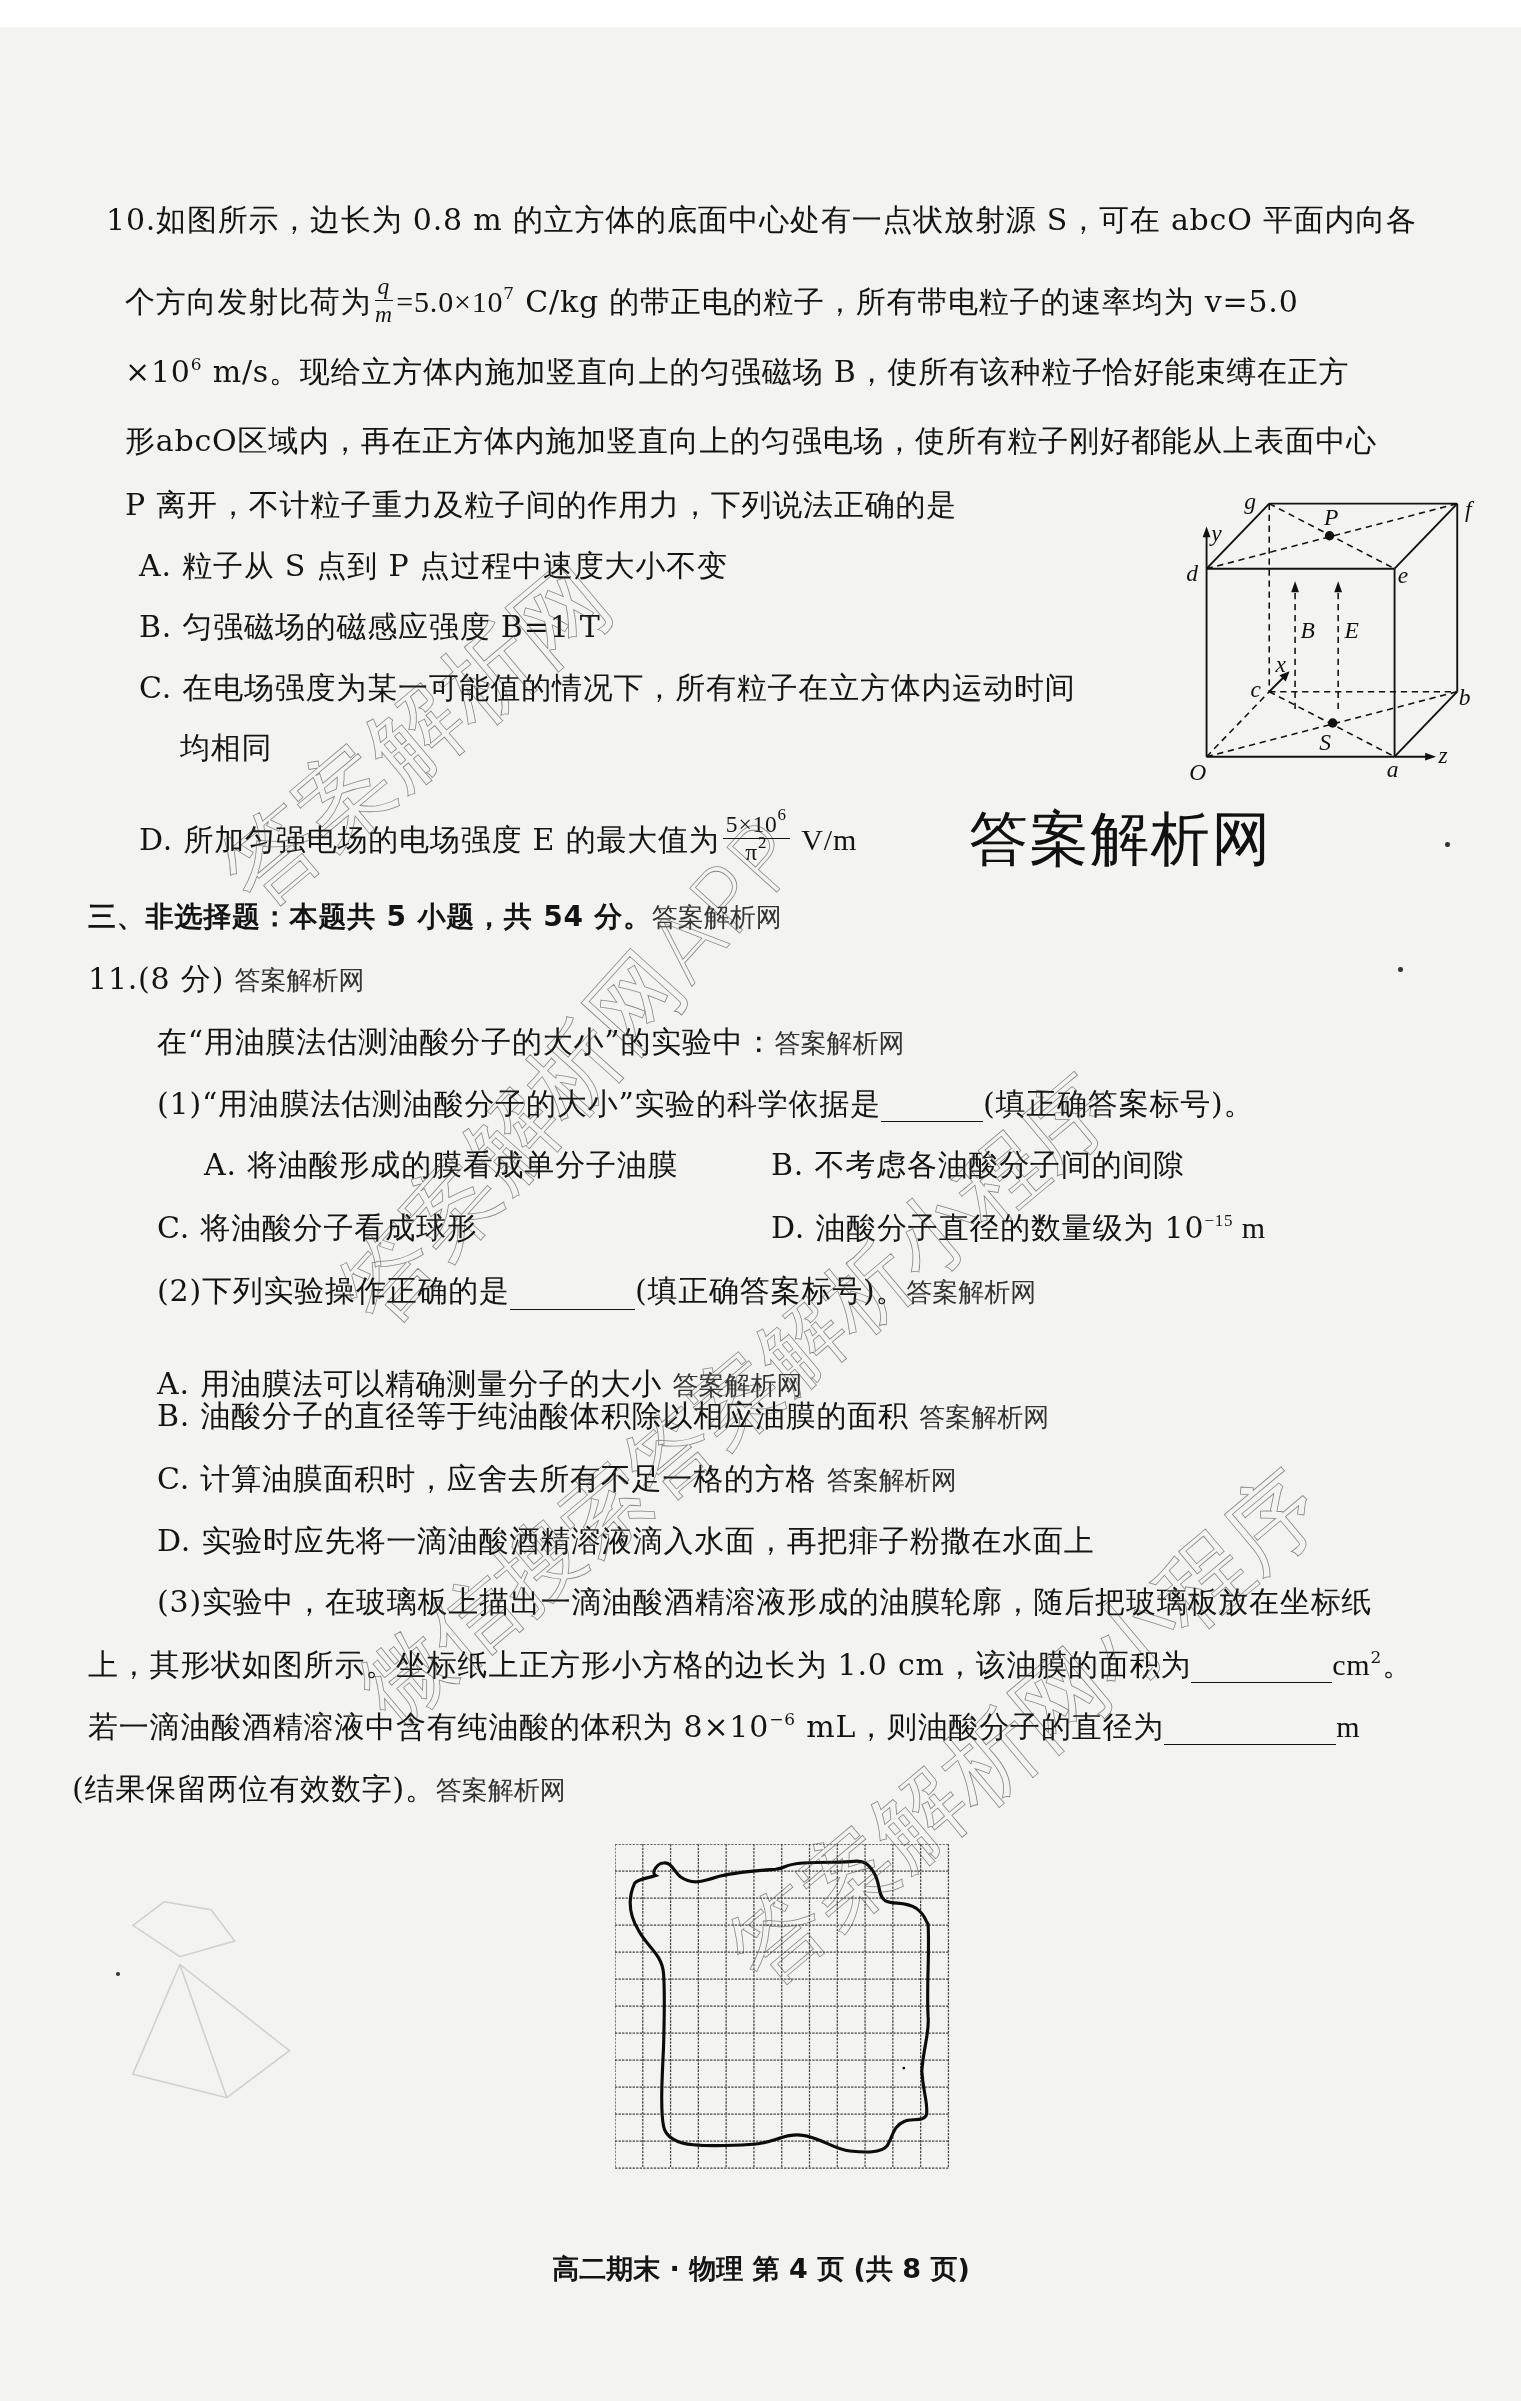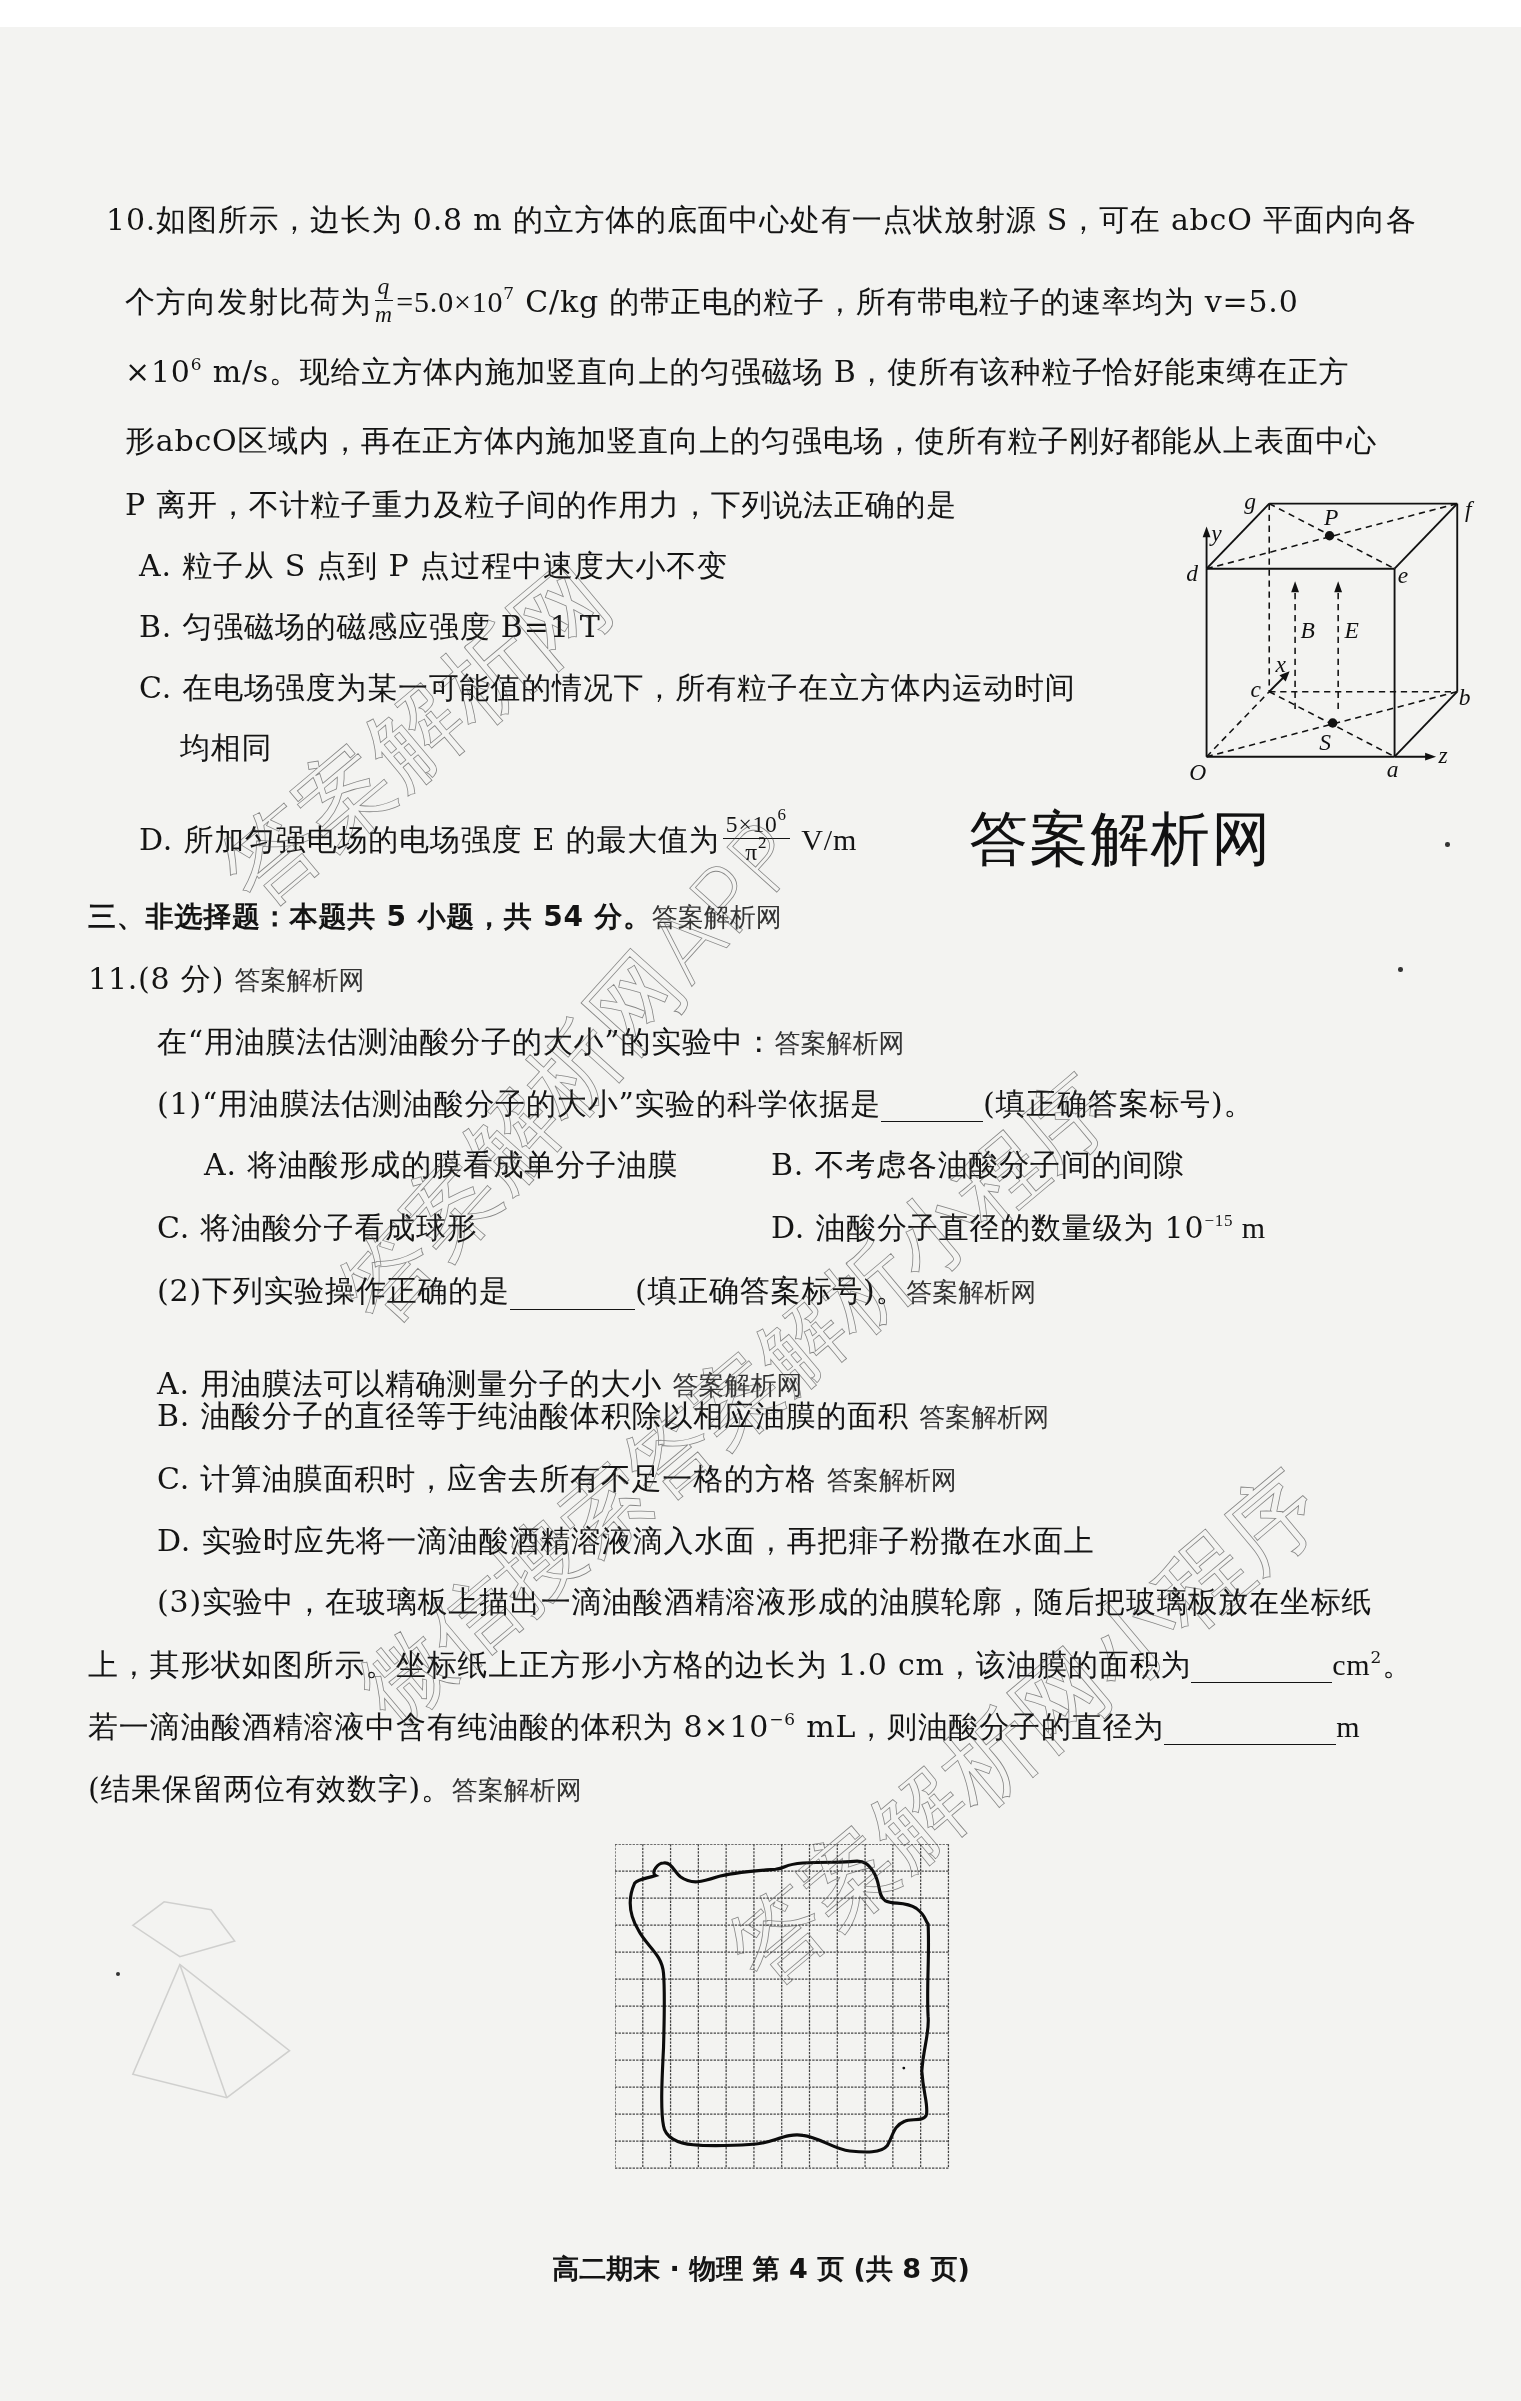--- a/index.html
+++ b/index.html
@@ -151,21 +151,21 @@
 </div>
 <div class="line" style="left:157px; top:1523px;">D. 实验时应先将一滴油酸酒精溶液滴入水面，再把痱子粉撒在水面上</div>
 
 <div class="line" style="left:157px; top:1584px;">(3)实验中，在玻璃板上描出一滴油酸酒精溶液形成的油膜轮廓，随后把玻璃板放在坐标纸</div>
 <div class="line" style="left:88px; top:1647px;">
   <span>上，其形状如图所示。坐标纸上正方形小方格的边长为 1.0 cm，该油膜的面积为</span><span class="blank" style="width:141px;"></span><span class="math">cm</span><sup>2</sup><span>。</span>
 </div>
 <div class="line" style="left:88px; top:1709px;">
   <span>若一滴油酸酒精溶液中含有纯油酸的体积为 8×10</span><sup>−6</sup><span> mL，则油酸分子的直径为</span><span class="blank" style="width:172px;"></span><span class="math">m</span>
 </div>
-<div class="line" style="left:88px; top:1771px;">
+<div class="line" style="left:72px; top:1771px;">
   <span>(结果保留两位有效数字)。</span><span class="wm-small">答案解析网</span>
 </div>
 
 <svg style="position:absolute; left:615px; top:1844px;" width="335" height="326" viewBox="0 0 428 416">
   <g stroke="#444" stroke-width="1.6" stroke-dasharray="3,1.5">
     <line x1="0" y1="0" x2="0" y2="414"></line>
       <line x1="35.5" y1="0" x2="35.5" y2="414"></line>
       <line x1="71" y1="0" x2="71" y2="414"></line>
     <line x1="106.5" y1="0" x2="106.5" y2="414"></line>
       <line x1="142" y1="0" x2="142" y2="414"></line>

